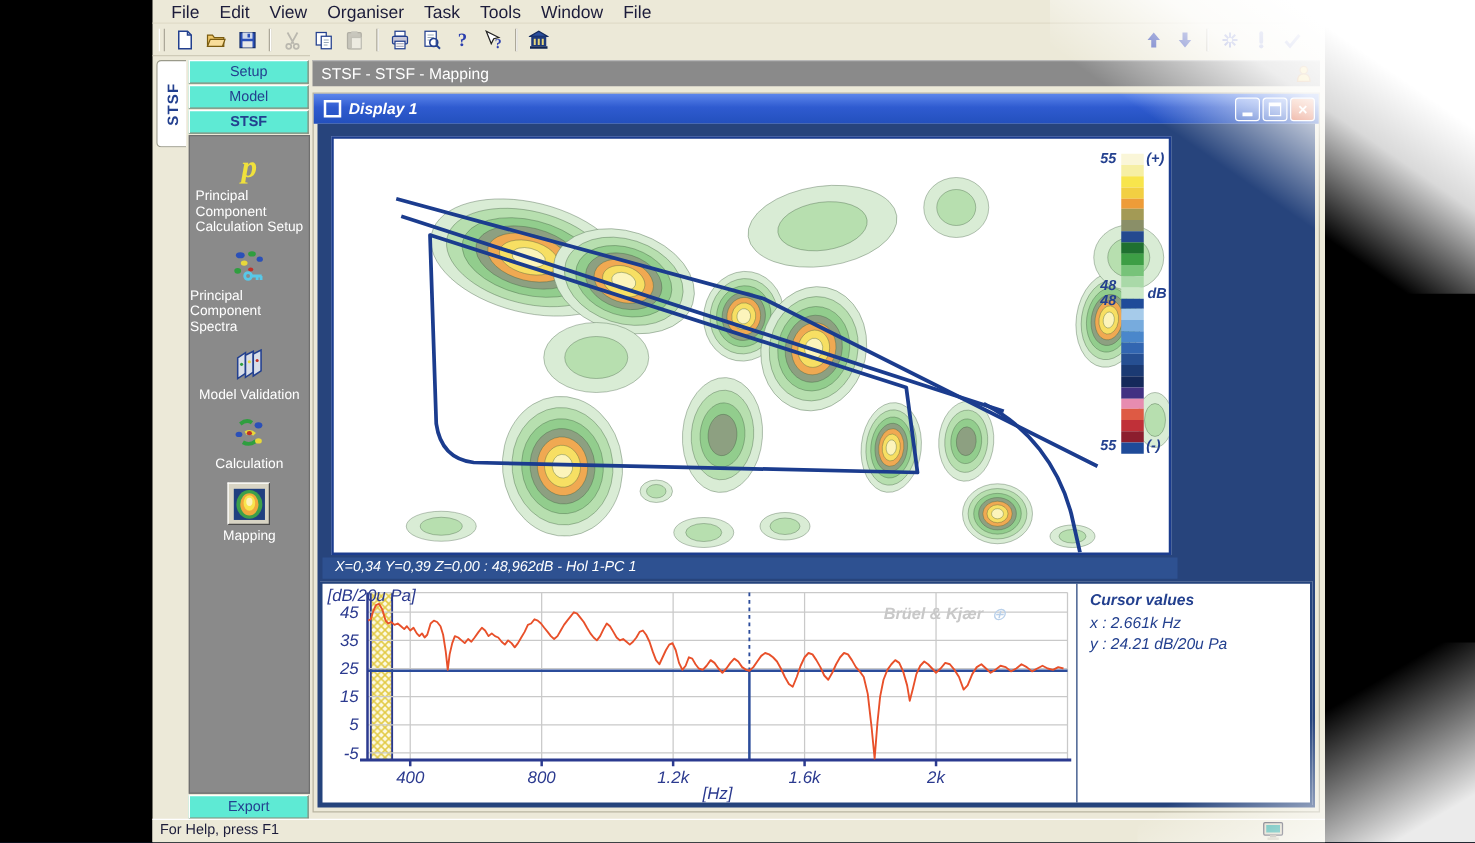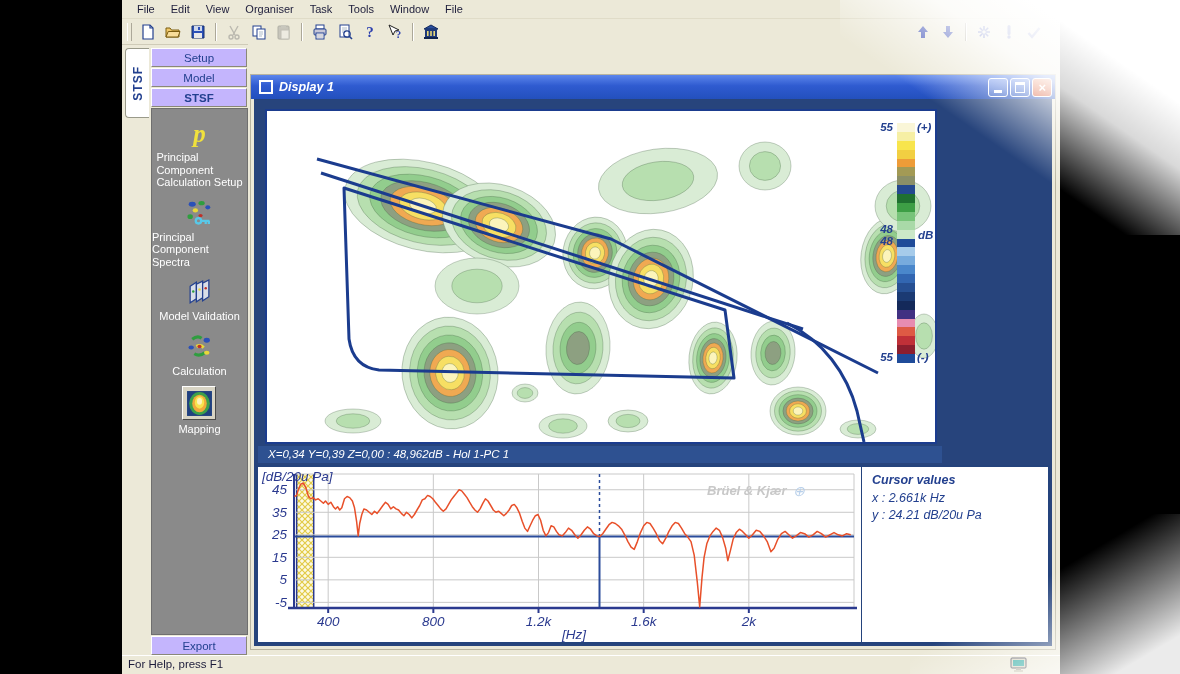--- a/index.html
+++ b/index.html
@@ -3,21 +3,21 @@
 <meta charset="utf-8">
 <style>
   html,body{margin:0;padding:0;background:#000;}
   .stage{position:relative;width:1180px;height:674px;background:#000;overflow:hidden;
          font-family:"Liberation Sans",sans-serif;}
   .app{position:absolute;left:122px;top:0;width:938px;height:674px;background:#ece9d8;}
 
   
   .menubar{height:18px;display:flex;align-items:center;padding-left:8px;gap:2px;
            border-bottom:1px solid #e0dcc8;}
-  .menu-item{font-size:11px;color:#1c1c3a;padding:1px 7px;cursor:default;}
+  .menu-item{font-size:14px;color:#1c1c3a;padding:1px 7px;cursor:default;}
 
   
   .toolbar{height:25px;display:flex;align-items:center;padding:0 6px 0 4px;
            border-bottom:1px solid #cfcbb8;}
   .grip{width:3px;height:18px;border-left:1px solid #fff;border-right:1px solid #aca899;margin:0 4px 0 1px;}
   .tb-group{display:flex;align-items:center;gap:1px;}
   .tb-group.right{margin-left:auto;margin-right:8px;}
   .tb-btn{width:22px;height:21px;display:flex;align-items:center;justify-content:center;border:1px solid transparent;}
   .tb-btn svg{width:16px;height:16px;display:block;}
   .tb-btn.disabled{opacity:.42;filter:grayscale(1);}
@@ -26,21 +26,21 @@
   
   .main{position:absolute;left:0;top:44px;right:0;bottom:18px;display:flex;}
   .tabstrip{width:28px;position:relative;}
   .vtab{position:absolute;left:3px;top:4px;width:23px;height:68px;background:#fff;
         border:1px solid #9a9a8a;border-right:none;border-radius:4px 0 0 4px;
         display:flex;align-items:center;justify-content:center;}
   .vtab span{writing-mode:vertical-rl;transform:rotate(180deg);font-weight:bold;
              font-size:12px;color:#23408f;letter-spacing:1px;}
 
   .sidebar{width:98px;display:flex;flex-direction:column;padding-top:4px;}
-  .sb-btn{width:96px;height:19px;margin:0 2px 1px 1px;background:#c4b5fd;
+  .sb-btn{width:96px;height:19px;margin:0 2px 1px 1px;background:#5eead4;
           border:1px solid #fff;border-right-color:#8a8878;border-bottom-color:#8a8878;
           font-size:11.5px;color:#23408f;font-family:"Liberation Sans",sans-serif;line-height:16px;}
   .sb-btn.active{font-weight:bold;}
   .toolpanel{flex:1;margin-left:1px;background:#8a8a8a;border:1px solid #6f6f6f;
              display:flex;flex-direction:column;align-items:center;overflow:hidden;}
   .tool-item{margin-top:9px;display:flex;flex-direction:column;align-items:center;cursor:default;}
   .tool-icon{width:30px;height:30px;display:flex;align-items:center;justify-content:center;}
   .tool-icon svg{width:27px;height:27px;display:block;}
   .tool-icon.selected{background:#d8d4c4;border:1px solid #fff;border-right-color:#4a4a4a;
                       border-bottom-color:#4a4a4a;width:32px;height:32px;}
@@ -320,20 +320,29 @@
                   <ellipse cx="13" cy="11" rx="2.4" ry="3.2" fill="#fdf4bc"></ellipse>
                 </svg>
               </span>
               <div class="tool-label">Mapping</div>
             </div>
           </div>
         <button class="sb-btn export">Export</button>
       </div>
 
       <div class="workspace">
+        <div class="mdi-caption">
+          <span class="mdi-title">STSF - STSF - Mapping</span>
+          <span class="mdi-icon" id="mdi-icon">
+              <svg viewBox="0 0 16 16">
+                <ellipse cx="8" cy="5" rx="3" ry="3" fill="#f2c83c" stroke="#b06010"></ellipse>
+                <path d="M3 14c0-4 2-6 5-6s5 2 5 6z" fill="#f2c83c" stroke="#b06010"></path>
+              </svg>
+            </span>
+        </div>
 
         <div class="display-window">
           <div class="dw-titlebar">
             <span class="dw-icon"></span>
             <span class="dw-title">Display 1</span>
             <span class="dw-btns">
               <span class="dw-btn">
                   <span class="glyph-min"></span>
                 </span>
               <span class="dw-btn">

